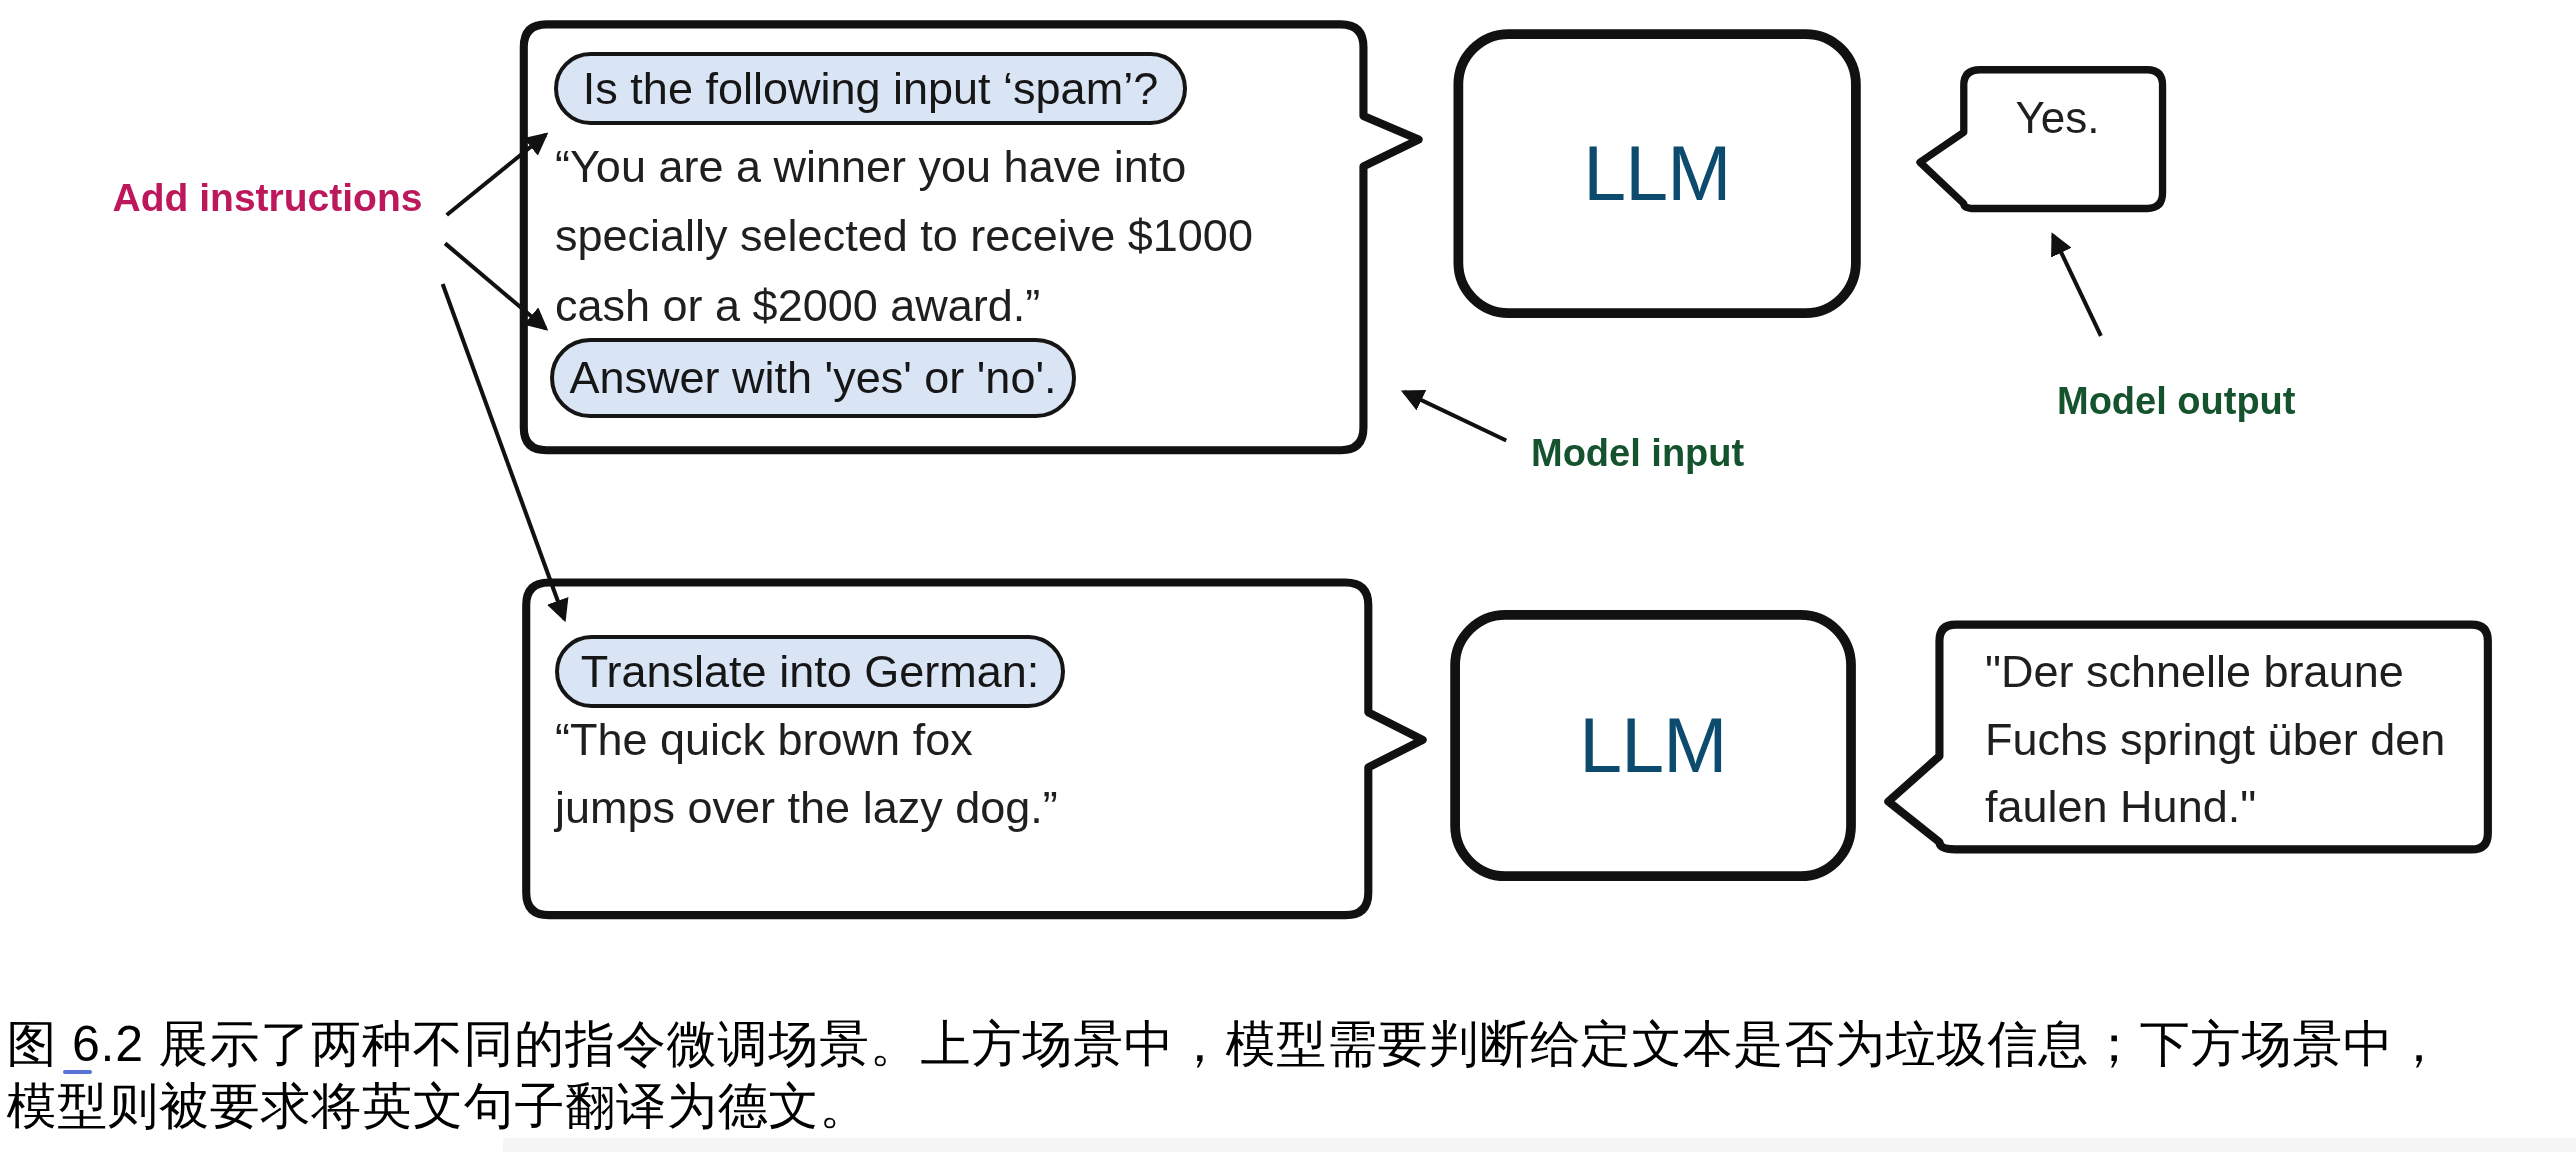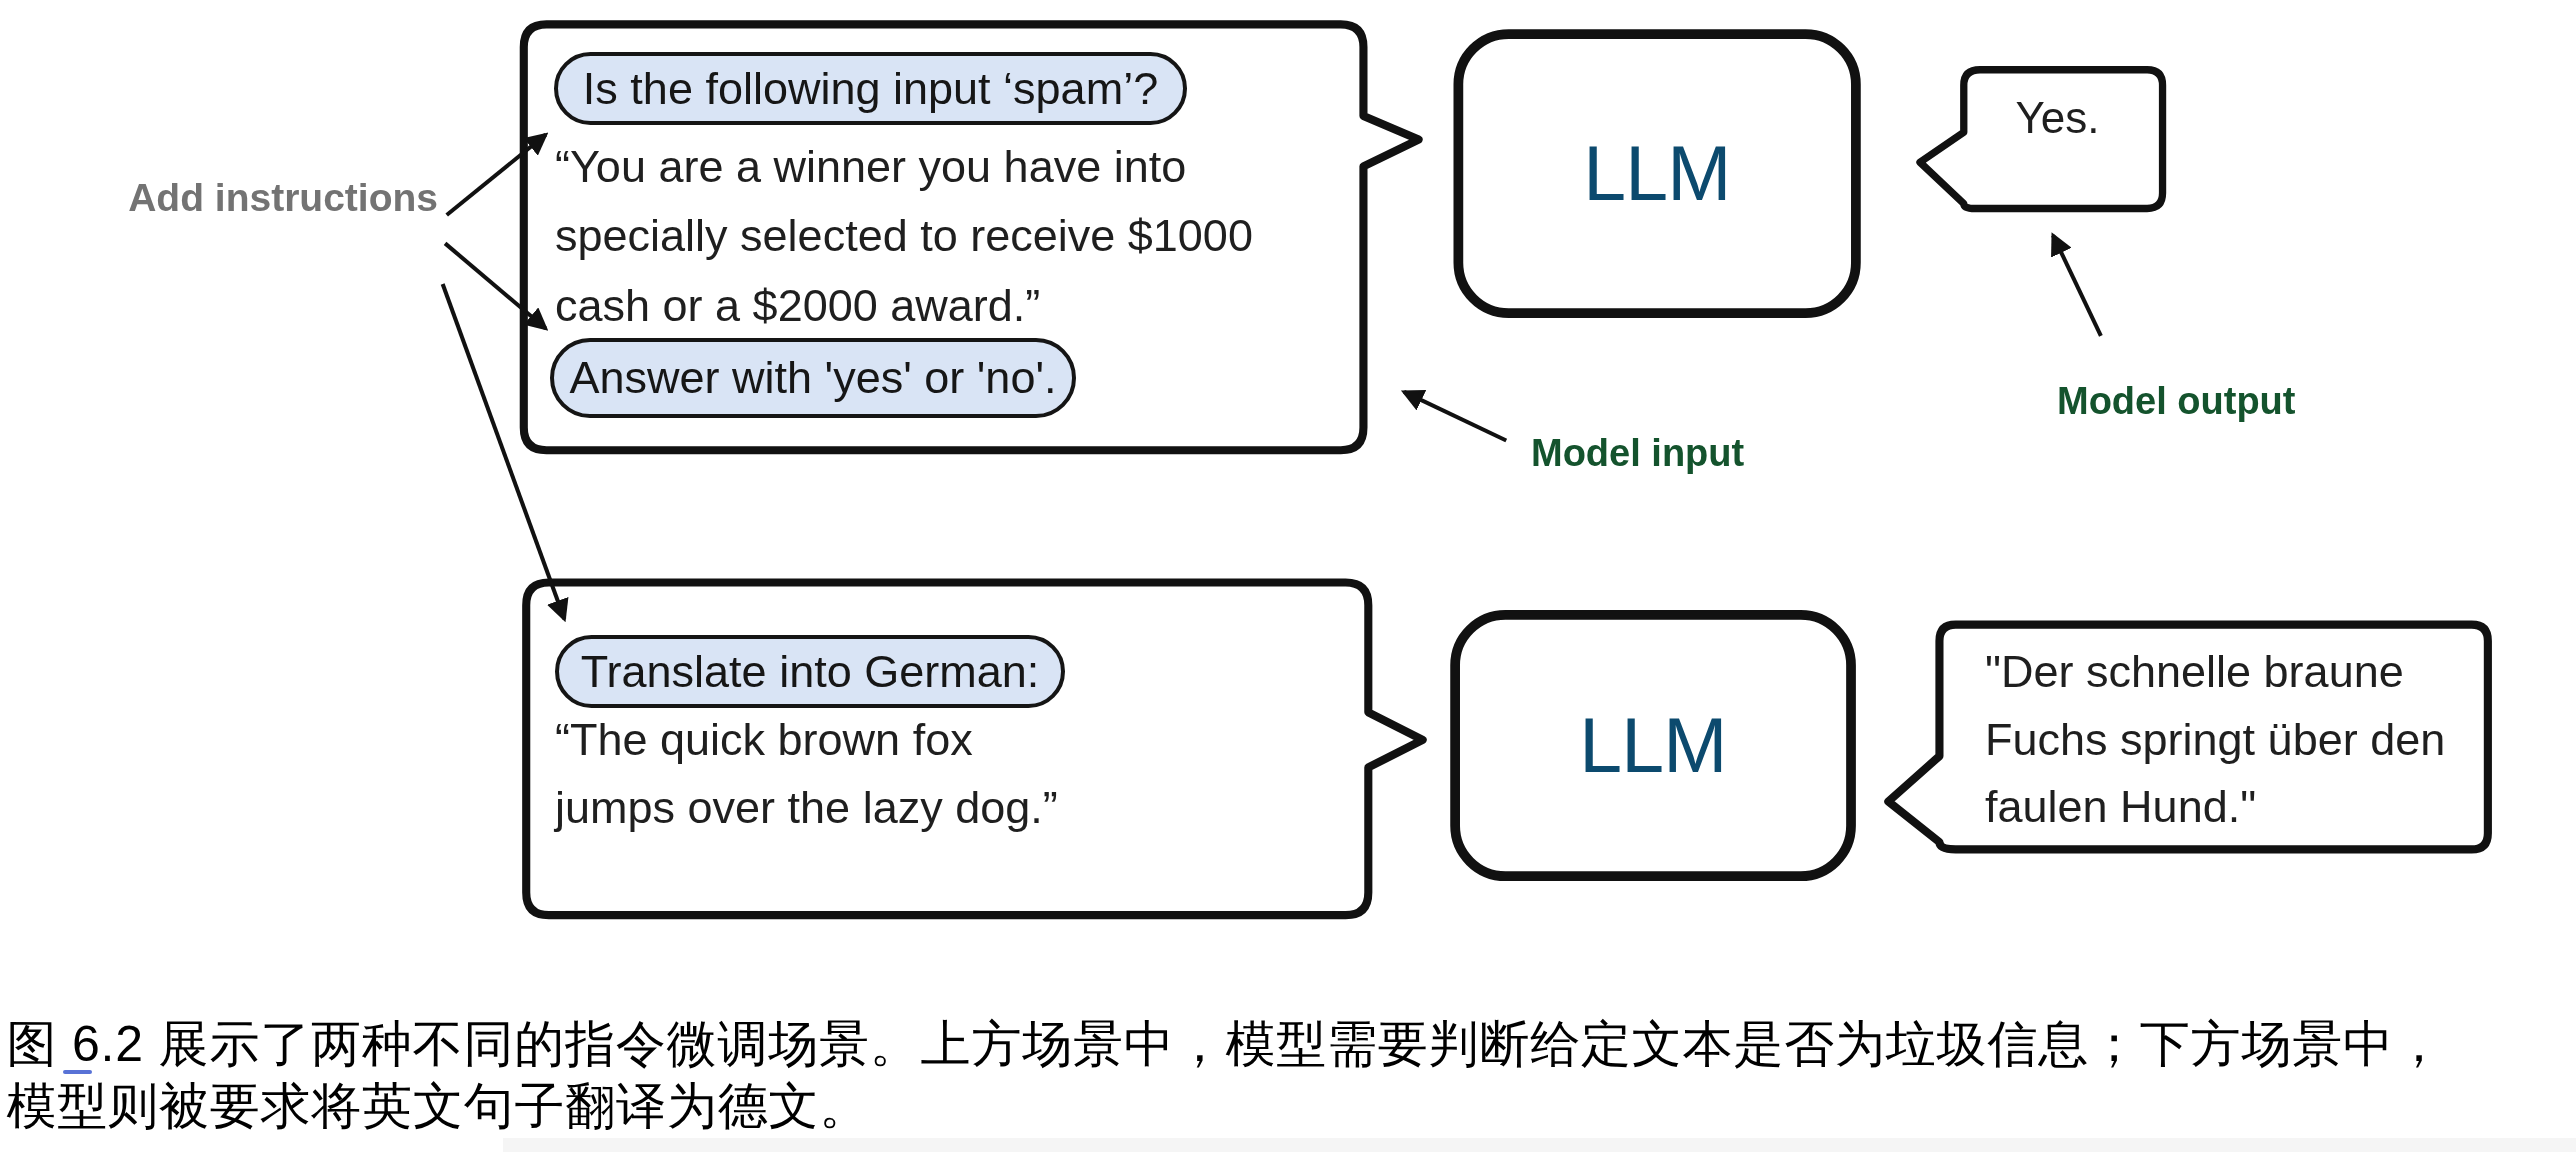--- a/index.html
+++ b/index.html
@@ -48,21 +48,21 @@
     display:flex;align-items:center;justify-content:center;
     font-size:77px;color:#0c4a6e;letter-spacing:-0.8px;
   }
   .caption{
     position:absolute;
     font-size:50px;color:#000000;letter-spacing:0.8px;
     white-space:nowrap;
   }
   #add-label{
     left:97px;top:165px;width:341px;
-    text-align:right;font-weight:bold;font-size:39px;line-height:65px;color:#737373;
+    text-align:center;font-weight:bold;font-size:39px;line-height:65px;color:#be185d;
   }
   #underline-mark{
     left:63px;top:1070px;width:29px;height:4px;
     background:#5872d6;border-radius:2.4px;
   }
   #bottom-gray-band{
     left:503px;top:1138px;width:2073px;height:14.6px;
     background:#f5f5f5;
   }
 </style>

